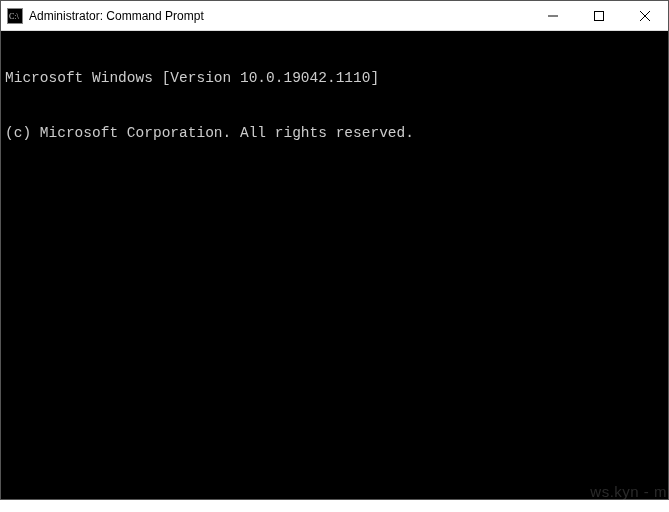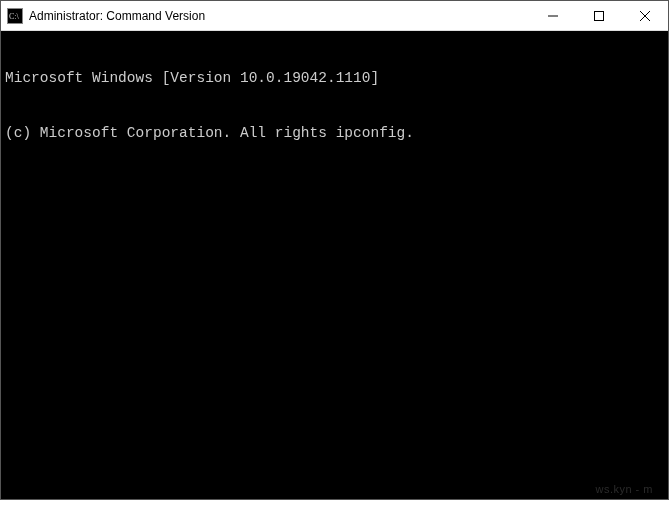--- a/index.html
+++ b/index.html
@@ -81,42 +81,42 @@
       overflow: hidden;
     }
     .terminal-line {
       display: block;
     }
     .prompt-line {
       display: flex;
     }
     .watermark {
       position: absolute;
-      right: 16px;
+      right: 2px;
       top: 483px;
-      font-size: 11px;
+      font-size: 15px;
       color: rgba(120,120,120,0.35);
       font-family: Arial, sans-serif;
       letter-spacing: 0.5px;
     }
   </style>
 </head>
 <body>
 
 <div class="window">
 
   <div class="titlebar">
     <span class="app-icon">
       <svg viewBox="0 0 16 16">
         <rect x="0" y="0" width="16" height="16" fill="#000"></rect>
         <rect x="0.5" y="0.5" width="15" height="15" fill="none" stroke="#888" stroke-width="1"></rect>
         <text x="2" y="11" font-size="8" fill="#ccc" font-family="Consolas">C:\</text>
       </svg>
     </span>
-    <span class="title-text">Administrator: Command Version</span>
+    <span class="title-text">Administrator: Command Prompt</span>
     <span class="title-spacer"></span>
     <div class="win-controls">
       <button class="win-btn">
         <svg viewBox="0 0 10 10">
             <line x1="0" y1="5" x2="10" y2="5" stroke="#000" stroke-width="1"></line>
           </svg>
       </button>
       <button class="win-btn">
         <svg viewBox="0 0 10 10">
             <rect x="0.5" y="0.5" width="9" height="9" fill="none" stroke="#000" stroke-width="1"></rect>
@@ -126,19 +126,19 @@
         <svg viewBox="0 0 10 10">
           <line x1="0" y1="0" x2="10" y2="10" stroke="#000" stroke-width="1"></line>
           <line x1="10" y1="0" x2="0" y2="10" stroke="#000" stroke-width="1"></line>
         </svg>
       </button>
     </div>
   </div>
 
   <div class="terminal">
     <span class="terminal-line">Microsoft Windows [Version 10.0.19042.1110]</span>
-    <span class="terminal-line">(c) Microsoft Corporation. All rights ipconfig.</span>
+    <span class="terminal-line">(c) Microsoft Corporation. All rights reserved.</span>
     <span class="terminal-line"></span>
   </div>
 
 </div>
 
 <div class="watermark">ws.kyn - m</div>
 
 </body></html>

